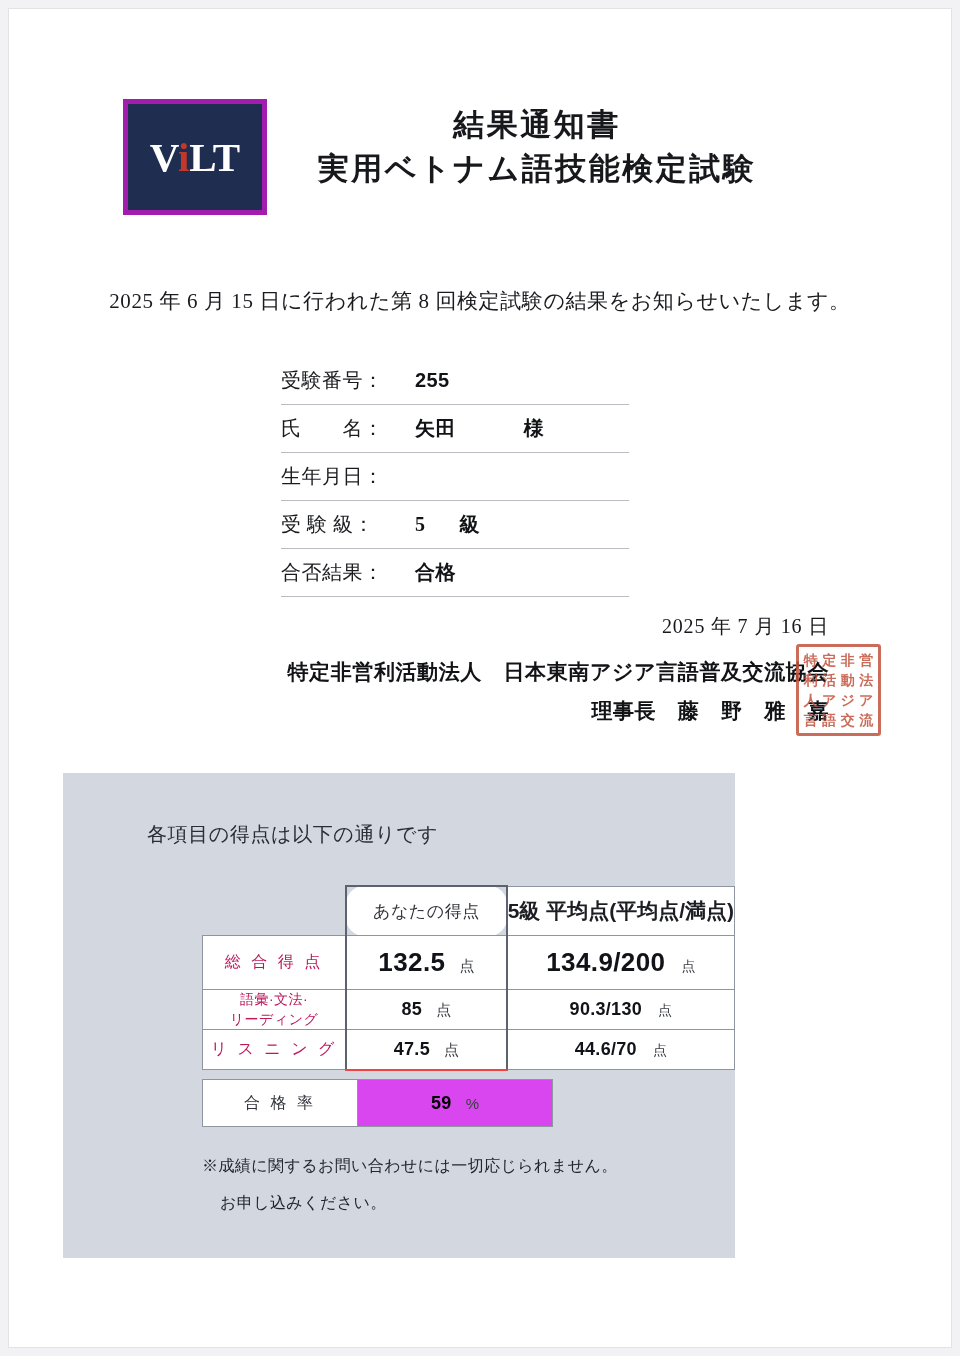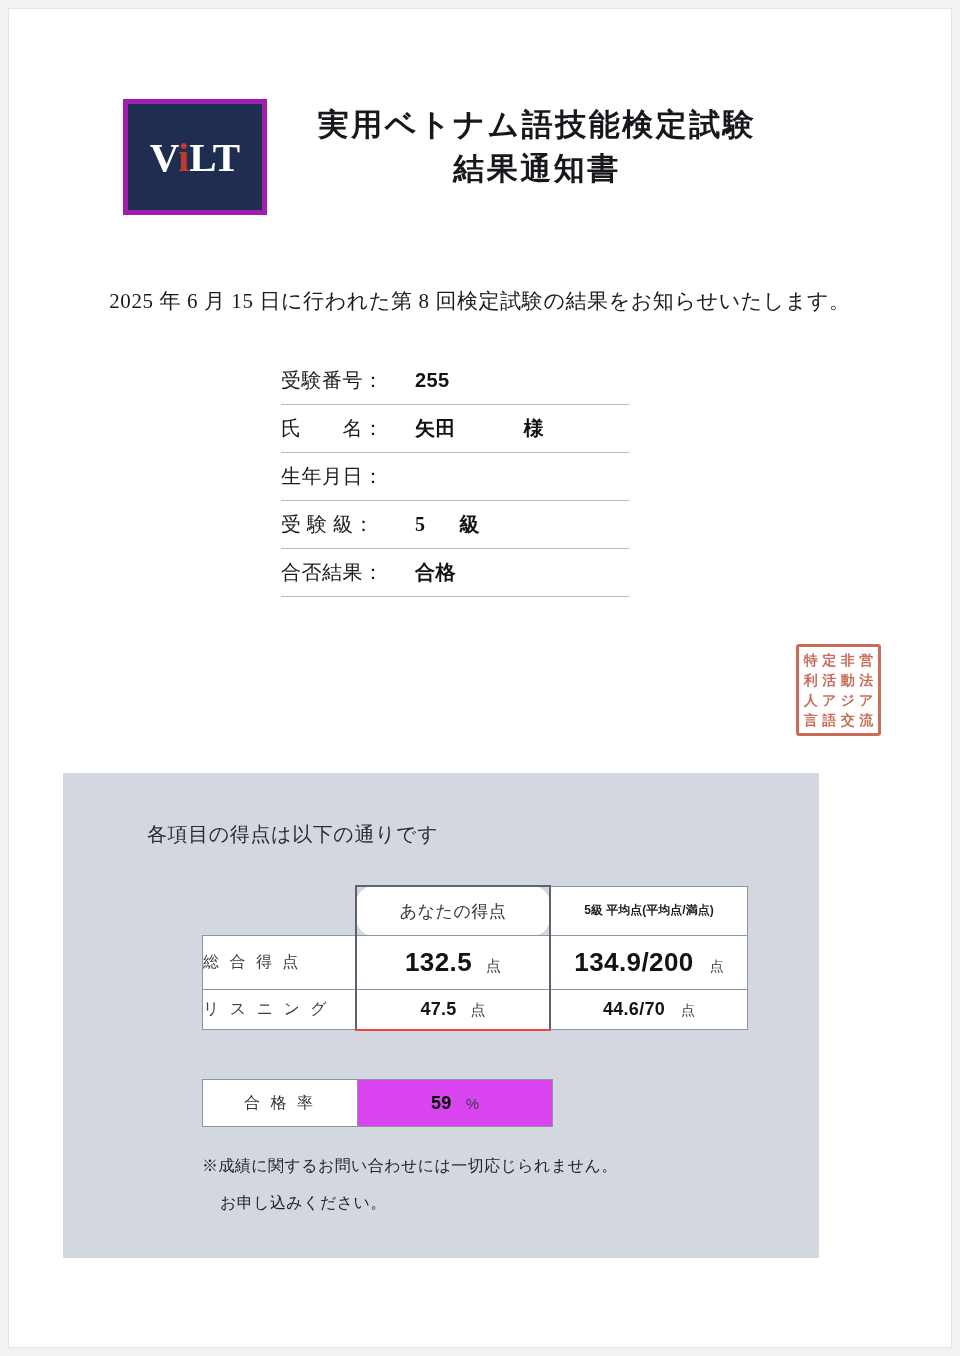--- a/index.html
+++ b/index.html
@@ -197,21 +197,21 @@
     align-items: center;
     justify-content: center;
     font-family: "DejaVu Serif", serif;
   }
 
   
   .panel {
     position: absolute;
     left: 54px;
     top: 764px;
-    width: 756px;
+    width: 672px;
     height: 485px;
     background: #d3d8e0;
   }
   .panel-heading {
     position: absolute;
     left: 84px;
     top: 48px;
     font-size: 20px;
     color: #2a2d33;
     letter-spacing: 0.6px;
@@ -243,33 +243,34 @@
     text-align: center;
     vertical-align: middle;
     font-weight: 400;
     color: #31343b;
     font-size: 17px;
     letter-spacing: 0.5px;
     white-space: nowrap;
   }
   .col-head.avg {
     font-weight: 700;
-    font-size: 12px;
+    font-size: 21px;
     color: #1c1e23;
     letter-spacing: 0px;
   }
   .col-yours { width: 192px; border-radius: 18px; }
   .col-avg { width: 196px; }
 
   .row-label {
     width: 152px;
     background: #ffffff;
     border: 1px solid #8e94a0;
-    vertical-align: middle;
-    color: #404040;
+    text-align: center;
+    vertical-align: middle;
+    color: #be185d;
     font-size: 16px;
     letter-spacing: 3px;
     white-space: nowrap;
     padding: 0 4px;
   }
   .row-label.two-line {
     font-size: 14px;
     letter-spacing: 0.5px;
     line-height: 1.38;
   }
@@ -366,22 +367,22 @@
 </head>
 <body>
 
 <div class="page">
 
   <div class="header">
     <div class="logo">
       <div class="logo-text"><span>V</span><span class="red-i">i</span><span>LT</span></div>
     </div>
     <div class="title-block">
+      <div class="title-line">結果通知書</div>
       <div class="title-line">実用ベトナム語技能検定試験</div>
-      <div class="title-line">結果通知書</div>
     </div>
   </div>
 
   <div class="intro">2025 年 6 月 15 日に行われた第 8 回検定試験の結果をお知らせいたします。</div>
 
   <div class="fields">
 
     <div class="field-row">
       <div class="field-label">受験番号：</div>
       <div class="field-value">255</div>
@@ -402,20 +403,25 @@
       <div class="field-value serif-val"><span>5</span><span class="field-suffix" style="padding-left:34px;">級</span></div>
     </div>
 
     <div class="field-row">
       <div class="field-label">合否結果：</div>
       <div class="field-value serif-val">合格</div>
     </div>
 
   </div>
 
+  <div class="sign-block">
+    <div class="sign-date">2025 年 7 月 16 日</div>
+    <div class="sign-org">特定非営利活動法人　日本東南アジア言語普及交流協会</div>
+    <div class="sign-name">理事長　藤　野　雅　嘉</div>
+  </div>
 
   <div class="seal">
     <div class="seal-grid">
       <div class="seal-ch">特</div>
       <div class="seal-ch">定</div>
       <div class="seal-ch">非</div>
       <div class="seal-ch">営</div>
       <div class="seal-ch">利</div>
       <div class="seal-ch">活</div>
       <div class="seal-ch">動</div>
@@ -442,20 +448,25 @@
         <td class="col-head col-yours emph-left emph-right emph-top">あなたの得点</td>
         <td class="col-head col-avg avg">5級 平均点(平均点/満点)</td>
       </tr>
 
       <tr class="r-total">
         <td class="row-label">総 合 得 点</td>
         <td class="score-cell emph-left emph-right"><span class="val-big">132.5</span><span class="unit">点</span></td>
         <td class="score-cell"><span class="val-big">134.9/200</span><span class="unit-sm">点</span></td>
       </tr>
 
+      <tr class="r-sub">
+        <td class="row-label two-line"><span>語彙·文法·</span><br><span>リーディング</span></td>
+        <td class="score-cell emph-left emph-right"><span class="val-med">85</span><span class="unit">点</span></td>
+        <td class="score-cell"><span class="val-med">90.3/130</span><span class="unit-sm">点</span></td>
+      </tr>
 
       <tr class="r-sub">
         <td class="row-label">リ ス ニ ン グ</td>
         <td class="score-cell emph-left emph-right emph-bottom"><span class="val-med">47.5</span><span class="unit">点</span></td>
         <td class="score-cell"><span class="val-med">44.6/70</span><span class="unit-sm">点</span></td>
       </tr>
     </tbody>
       </table>
 
     <table class="rate-table">

